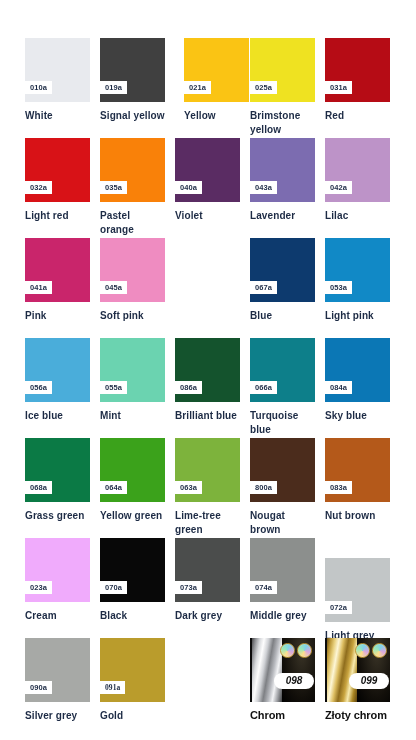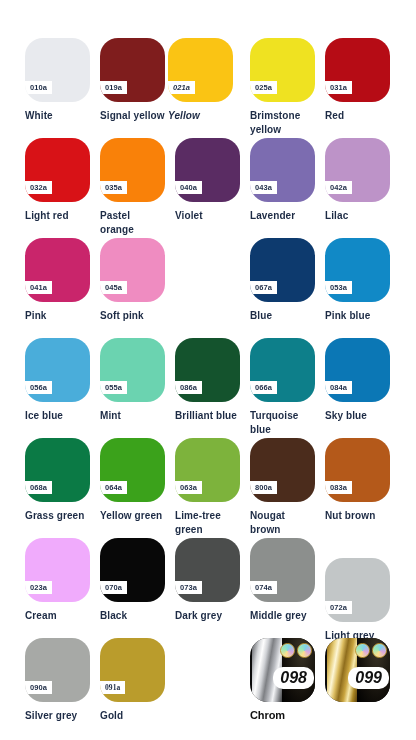--- a/index.html
+++ b/index.html
@@ -26,21 +26,20 @@
   .cell {
     position: absolute;
     width: 75px;
   }
 
   .swatch {
     position: relative;
     width: 65px;
     height: 64px;
     overflow: hidden;
-    border-radius: 18px;
   }
 
   .code-badge {
     position: absolute;
     left: 0;
     bottom: 8px;
     background: #ffffff;
     color: #1d2b45;
     font-size: 7.5px;
     font-weight: bold;
@@ -129,43 +128,43 @@
   .num-oval {
     position: absolute;
     right: 1px;
     bottom: 13px;
     min-width: 26px;
     text-align: center;
     background: #ffffff;
     color: #111111;
     font-style: italic;
     font-weight: bold;
-    font-size: 16px;
+    font-size: 10px;
     line-height: 1;
     padding: 3px 7px;
     border-radius: 10px;
   }
 </style>
 </head>
 <body>
 
 <div id="grid">
     <div class="cell" style="left: 25px; top: 38px;">
       <div class="swatch" style="background: rgb(232, 234, 238);">
         <div class="code-badge">010a</div>
       </div>
       <div class="name">White</div>
     </div>
     <div class="cell" style="left: 100px; top: 38px;">
-      <div class="swatch" style="background: #7f1d1d;">
+      <div class="swatch" style="background: #404040;">
         <div class="code-badge">019a</div>
       </div>
       <div class="name">Signal yellow</div>
     </div>
-    <div class="cell" style="left: 168px; top: 38px; font-style: italic;">
+    <div class="cell" style="left: 184px; top: 38px;">
       <div class="swatch" style="background: rgb(250, 196, 20);">
         <div class="code-badge">021a</div>
       </div>
       <div class="name">Yellow</div>
     </div>
     <div class="cell" style="left: 250px; top: 38px;">
       <div class="swatch" style="background: rgb(239, 226, 33);">
         <div class="code-badge">025a</div>
       </div>
       <div class="name">Brimstone yellow</div>
@@ -221,21 +220,21 @@
     <div class="cell" style="left: 250px; top: 238px;">
       <div class="swatch" style="background: rgb(13, 58, 110);">
         <div class="code-badge">067a</div>
       </div>
       <div class="name">Blue</div>
     </div>
     <div class="cell" style="left: 325px; top: 238px;">
       <div class="swatch" style="background: rgb(17, 137, 198);">
         <div class="code-badge">053a</div>
       </div>
-      <div class="name">Pink blue</div>
+      <div class="name">Light pink</div>
     </div>
     <div class="cell" style="left: 25px; top: 338px;">
       <div class="swatch" style="background: rgb(74, 173, 218);">
         <div class="code-badge">056a</div>
       </div>
       <div class="name">Ice blue</div>
     </div>
     <div class="cell" style="left: 100px; top: 338px;">
       <div class="swatch" style="background: rgb(107, 211, 176);">
         <div class="code-badge">055a</div>
@@ -343,14 +342,15 @@
       <div class="name big">Chrom</div>
     </div>
     <div class="cell" style="left: 325px; top: 638px;">
       <div class="swatch chrome-photo">
         <div class="chrome-roll gold"></div>
         <div class="chrome-dark"></div>
         <div class="holo-badge b1"></div>
         <div class="holo-badge b2"></div>
         <div class="num-oval">099</div>
       </div>
+      <div class="name big">Złoty chrom</div>
     </div>
   </div>
 
 </body></html>

